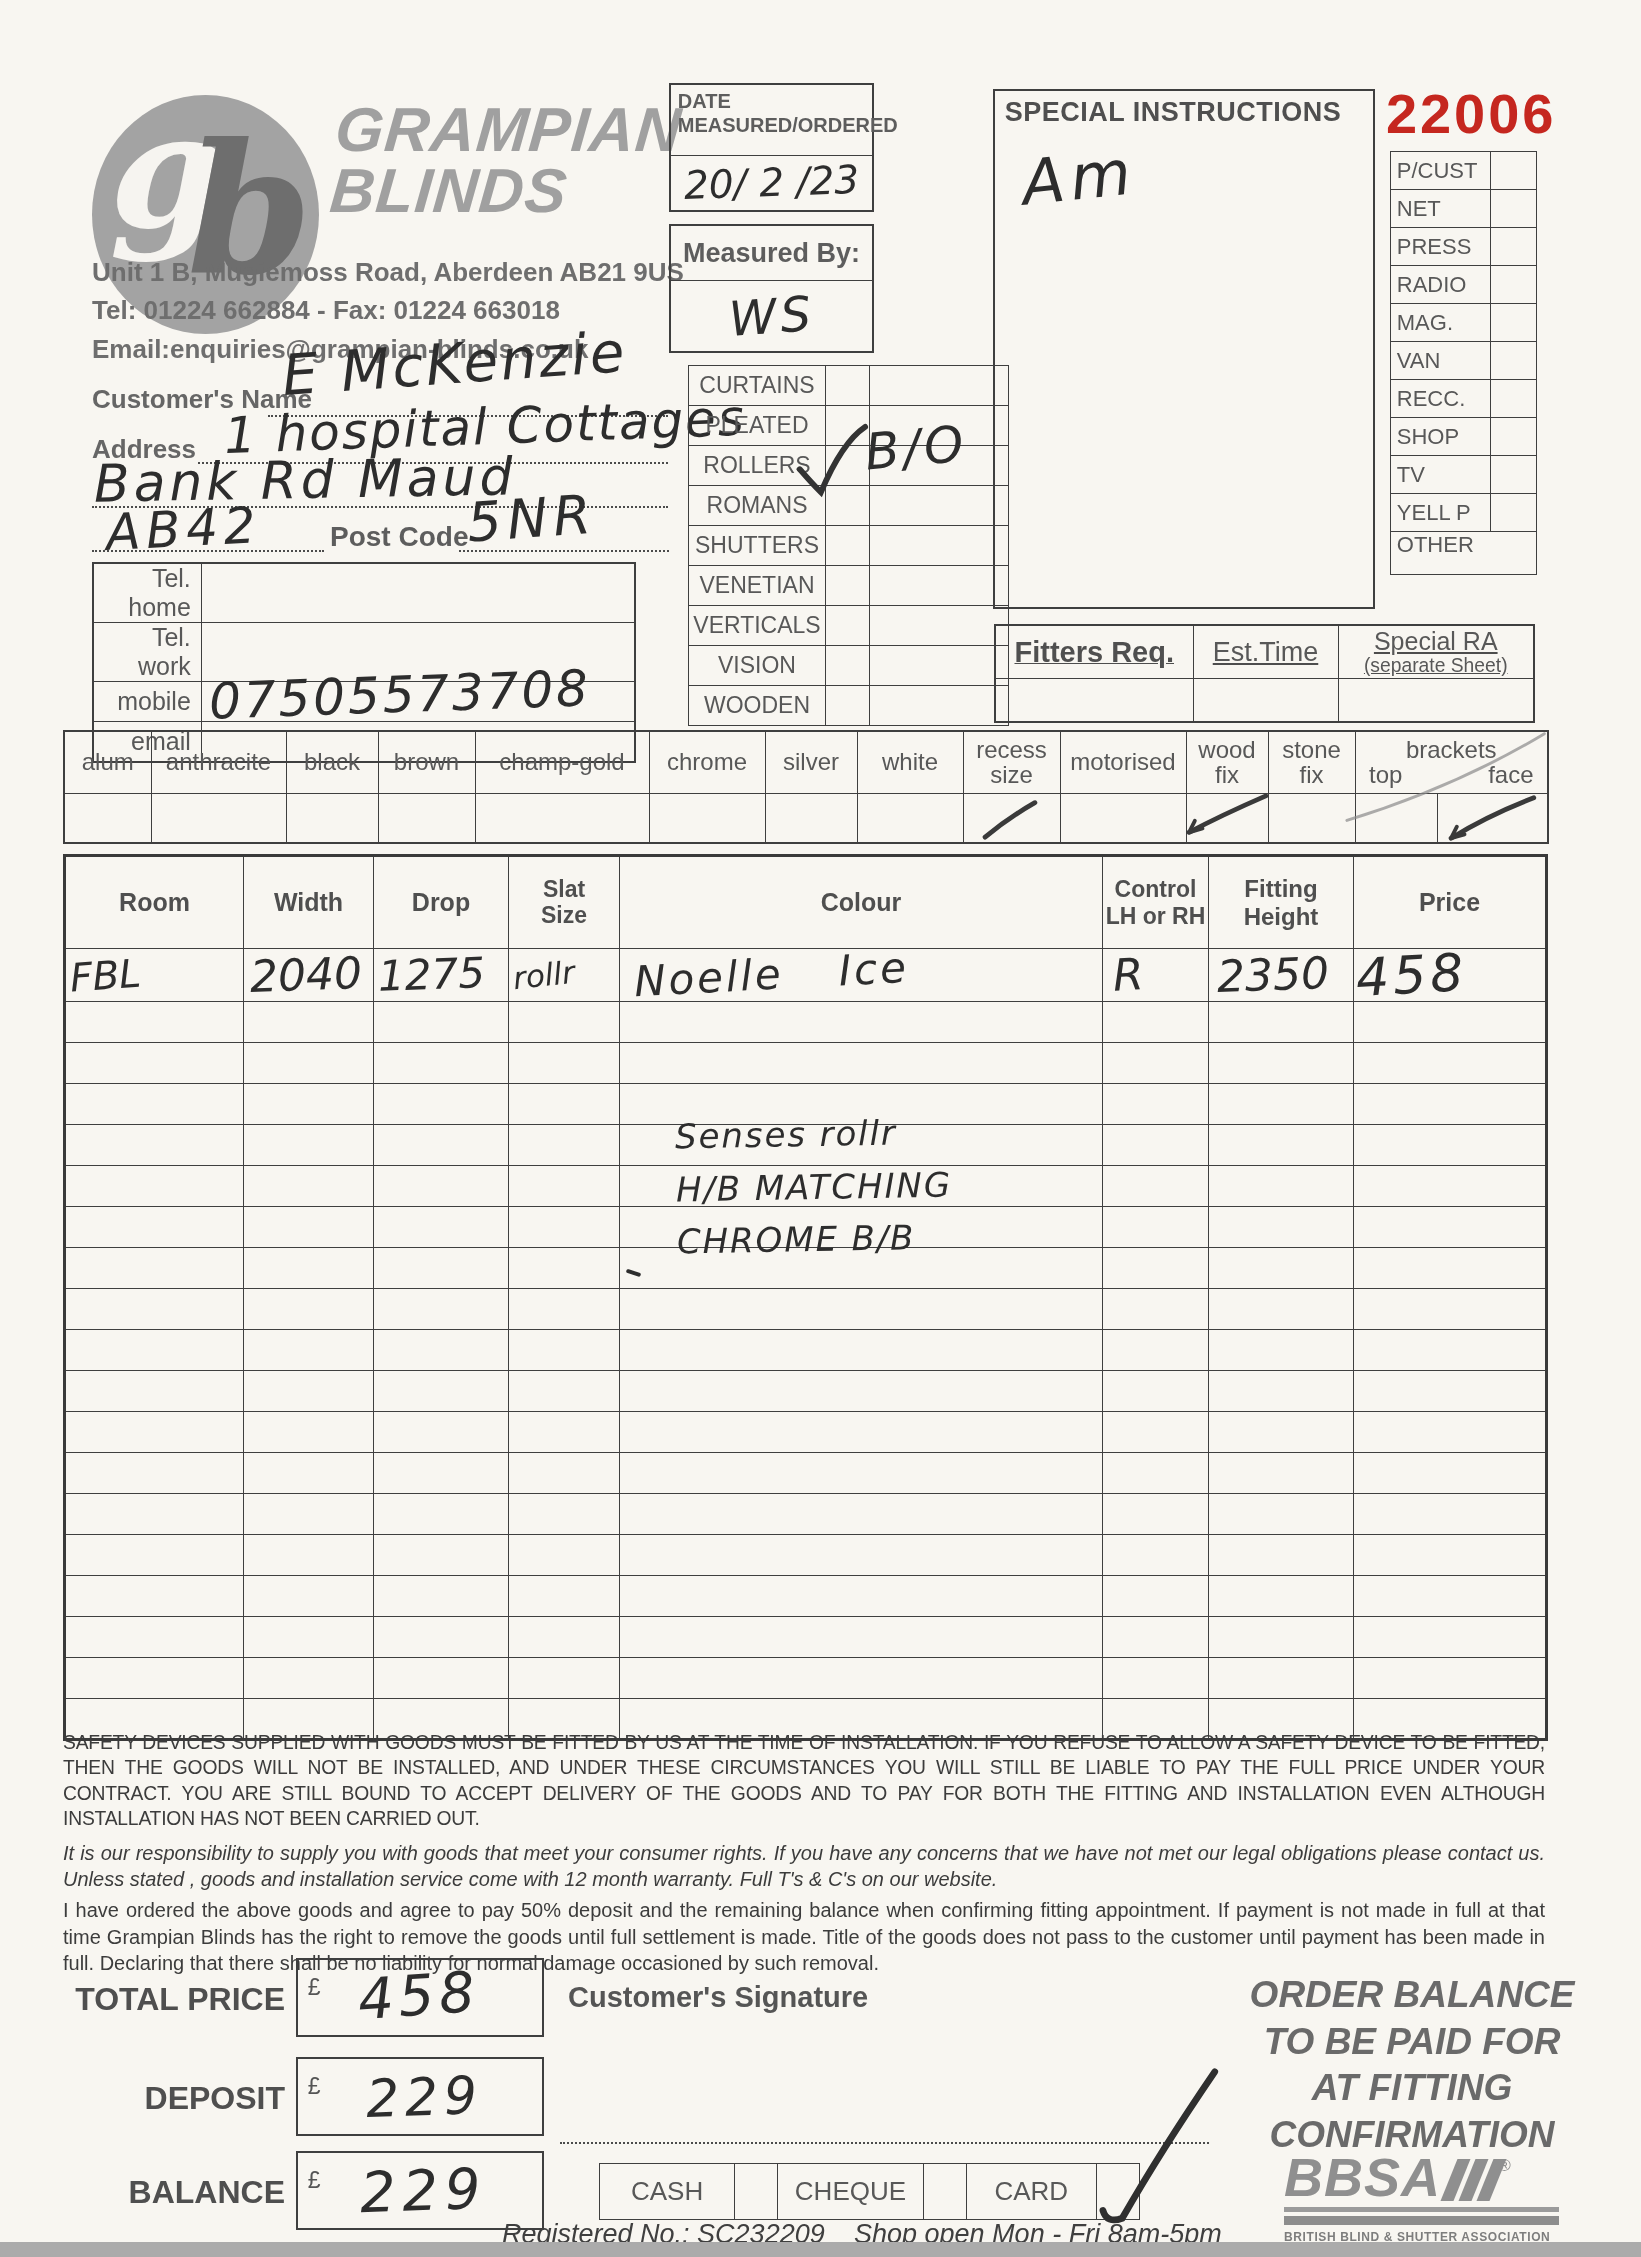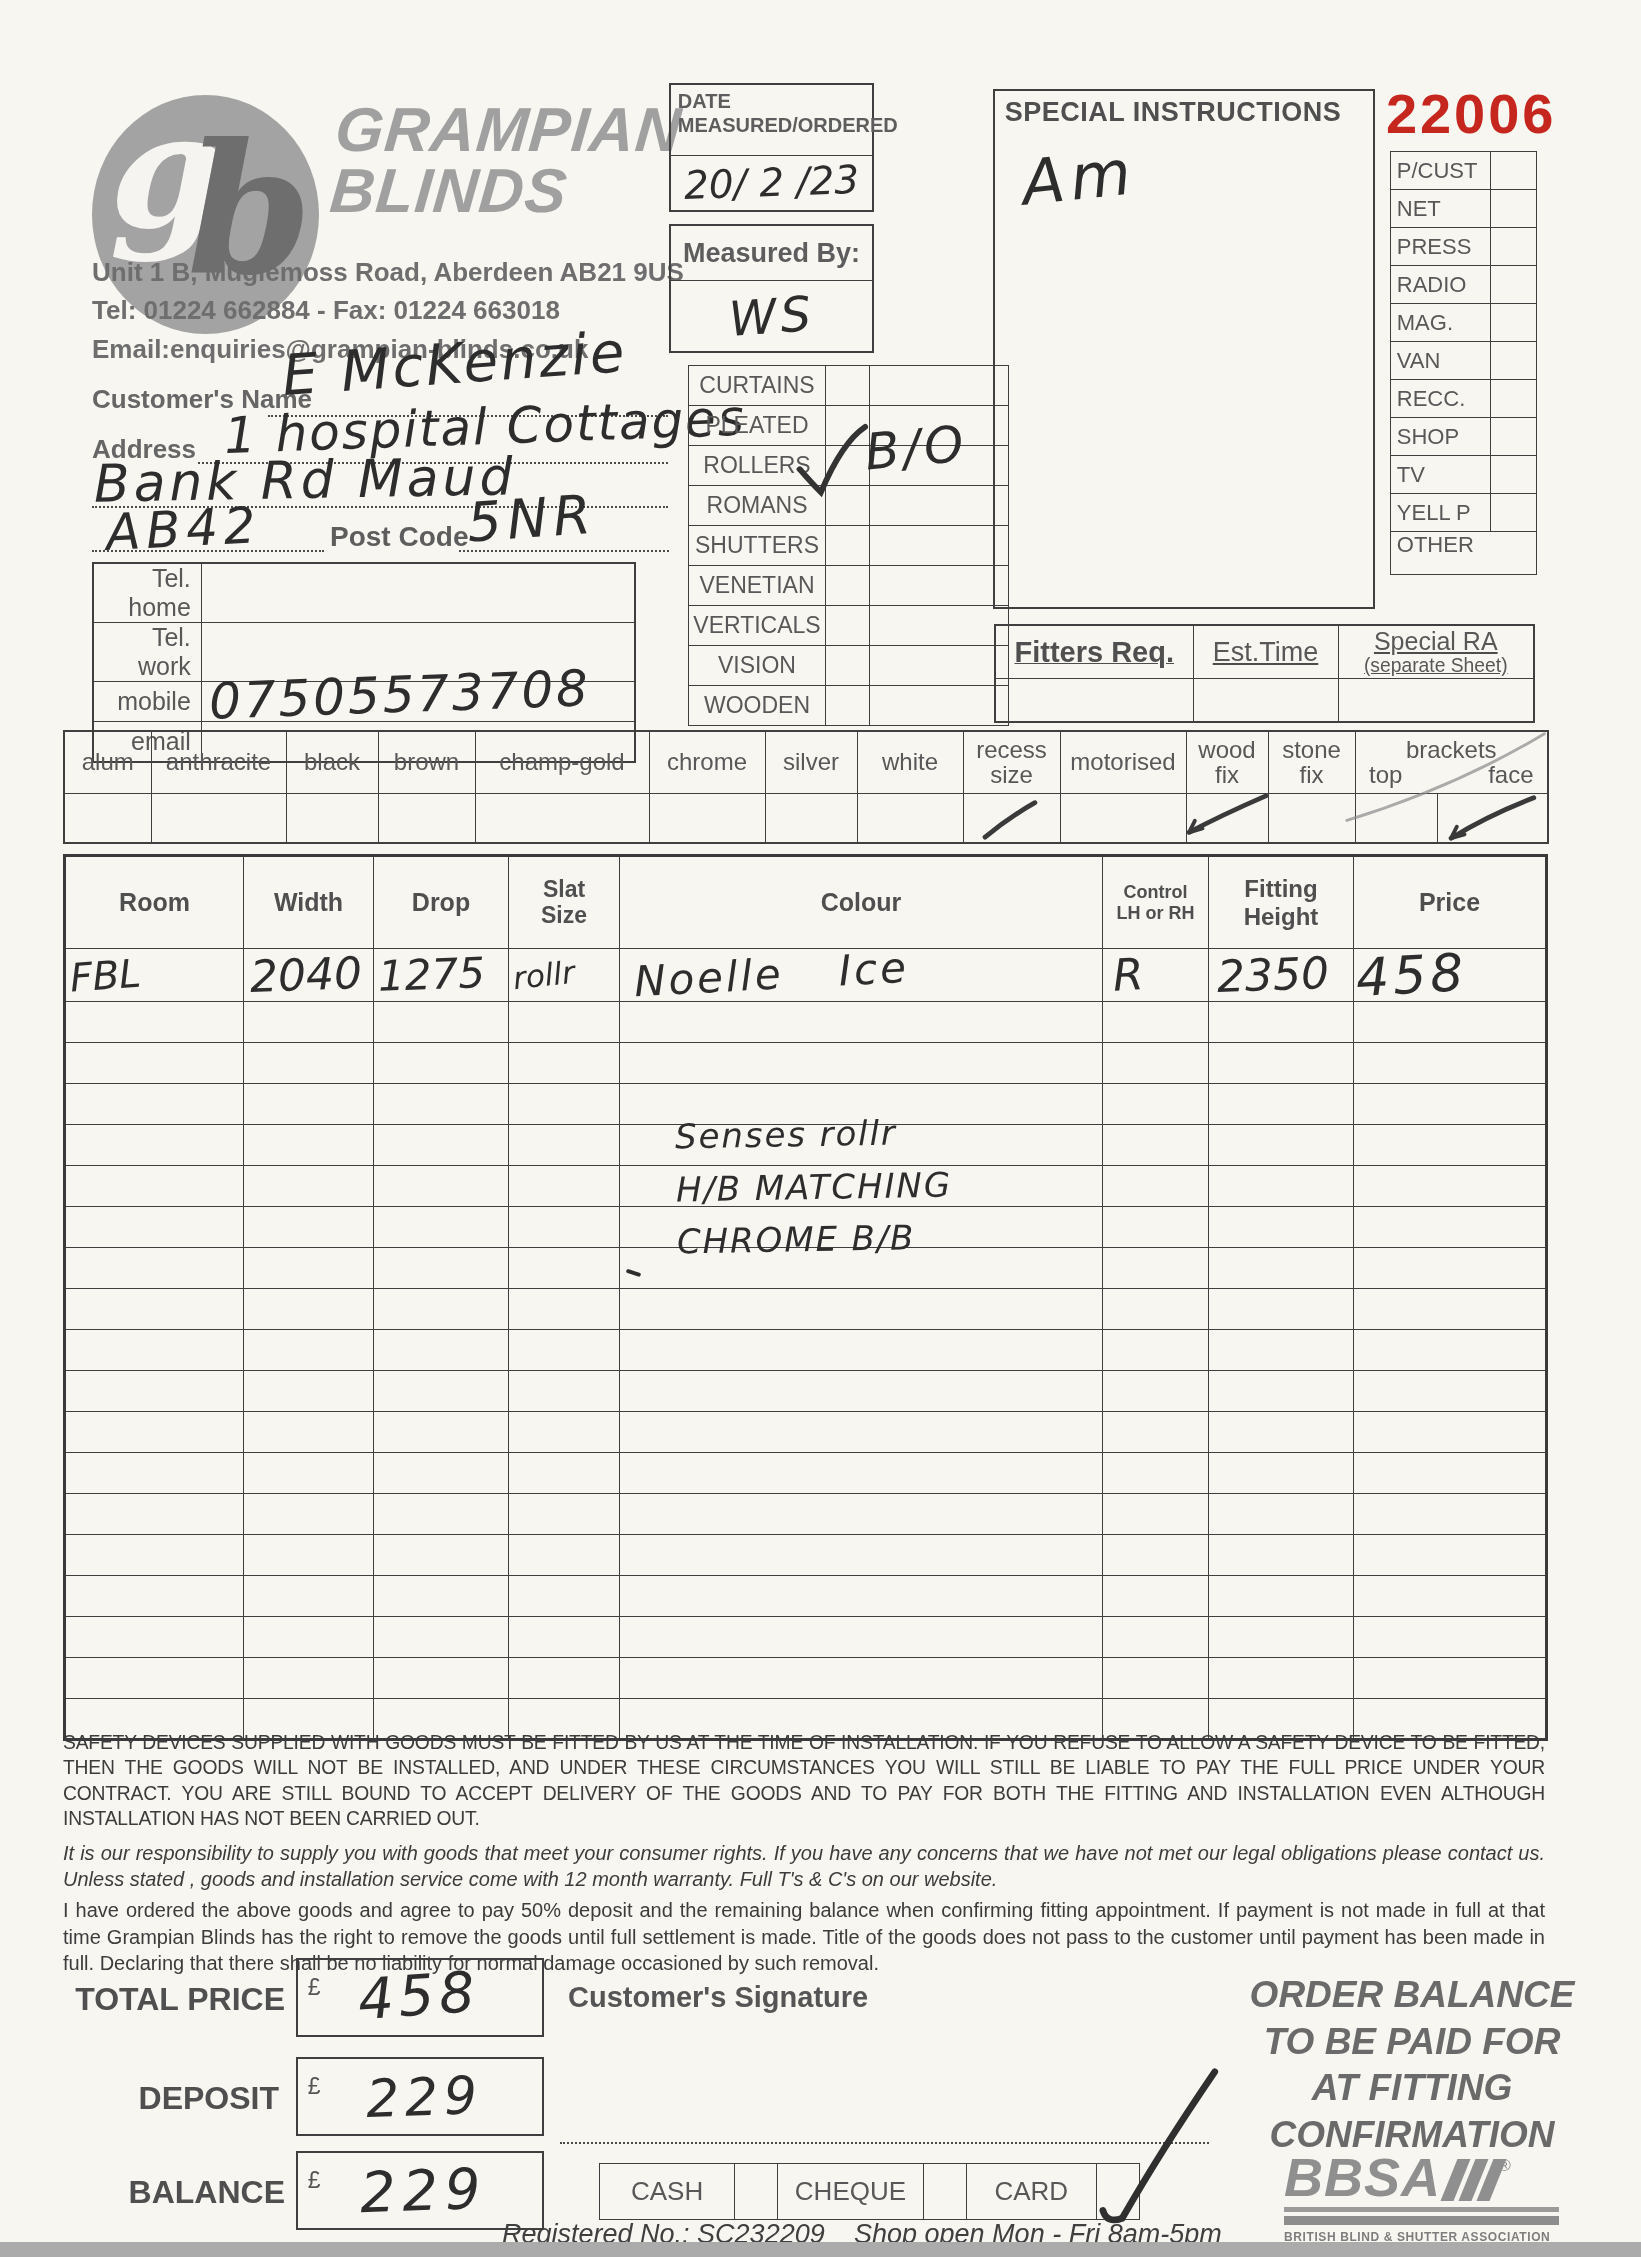--- a/index.html
+++ b/index.html
@@ -351,21 +351,21 @@
     <tbody>
         <tr style="height:93px;">
       <td class="cellc lbl" style="font-size:25px;color:#4f4f4f;">Room</td>
       <td class="cellc lbl" style="font-size:25px;color:#4f4f4f;">Width</td>
       <td class="cellc lbl" style="font-size:25px;color:#4f4f4f;">Drop</td>
       <td class="cellc lbl" style="font-size:23px;color:#4f4f4f;line-height:1.1;">
         <div>Slat</div>
         <div>Size</div>
           </td>
       <td class="cellc lbl" style="font-size:25px;color:#4f4f4f;">Colour</td>
-      <td class="cellc lbl" style="font-size:18px;color:#4f4f4f;line-height:1.15;">
+      <td class="cellc lbl" style="font-size:23px;color:#4f4f4f;line-height:1.15;">
         <div>Control</div>
         <div>LH or RH</div>
           </td>
       <td class="cellc lbl" style="font-size:24px;color:#4f4f4f;">Fitting Height</td>
       <td class="cellc lbl" style="font-size:25px;color:#4f4f4f;">Price</td>
     </tr>
     <tr style="height:41px;">
       <td><span class="hw" style="display:inline-block;font-size:39px;margin-left:3.9px;transform:rotate(-4deg);">FBL</span></td>
       <td><span class="hw" style="display:inline-block;font-size:44px;margin-left:5.8px;transform:rotate(-2deg);">2040</span></td>
       <td><span class="hw" style="display:inline-block;font-size:42px;margin-left:3.9px;transform:rotate(-2deg);">1275</span></td>
@@ -571,21 +571,21 @@
     <div style="font-size:20px;line-height:1.3;color:#3c3c3c;font-style:italic;margin-top:7.7px;text-align:justify;">It is our responsibility to supply you with goods that meet your consumer rights. If you have any concerns that we have not met our legal obligations please contact us. Unless stated , goods and installation service come with 12 month warranty. Full T's &amp; C's on our website.</div>
     <div style="font-size:20px;line-height:1.32;color:#3c3c3c;margin-top:5.8px;text-align:justify;">I have ordered the above goods and agree to pay 50% deposit and the remaining balance when confirming fitting appointment. If payment is not made in full at that time Grampian Blinds has the right to remove the goods until full settlement is made. Title of the goods does not pass to the customer until payment has been made in full. Declaring that there shall be no liability for normal damage occasioned by such removal.</div>
   </div>
 
   <div class="abs lbl" style="left:58px;top:1981px;width:227px;text-align:right;font-size:32px;color:#4f4f4f;">TOTAL PRICE</div>
   <div class="abs" style="left:296px;top:1958px;width:244px;height:75px;border:2.9px solid #3f3f3f;">
     <span style="position:absolute;left:9.7px;top:13.5px;font-size:23px;color:#555;">£</span>
     <span class="hw" style="position:absolute;left:60px;top:7.7px;font-size:56px;transform:rotate(-4deg);letter-spacing:4.8px;">458</span>
   </div>
 
-  <div class="abs lbl" style="left:52px;top:2080px;width:227px;text-align:right;font-size:32px;color:#4f4f4f;">DEPOSIT</div>
+  <div class="abs lbl" style="left:58px;top:2080px;width:227px;text-align:right;font-size:32px;color:#4f4f4f;">DEPOSIT</div>
   <div class="abs" style="left:296px;top:2057px;width:244px;height:75px;border:2.9px solid #3f3f3f;">
     <span style="position:absolute;left:9.7px;top:13.5px;font-size:23px;color:#555;">£</span>
     <span class="hw" style="position:absolute;left:68px;top:11.6px;font-size:52px;transform:rotate(-2deg);letter-spacing:5.8px;">229</span>
   </div>
 
   <div class="abs lbl" style="left:58px;top:2174px;width:227px;text-align:right;font-size:32px;color:#4f4f4f;">BALANCE</div>
   <div class="abs" style="left:296px;top:2151px;width:244px;height:75px;border:2.9px solid #3f3f3f;">
     <span style="position:absolute;left:9.7px;top:13.5px;font-size:23px;color:#555;">£</span>
     <span class="hw" style="position:absolute;left:62px;top:9.7px;font-size:56px;transform:rotate(-2deg);letter-spacing:6.8px;">229</span>
   </div>

